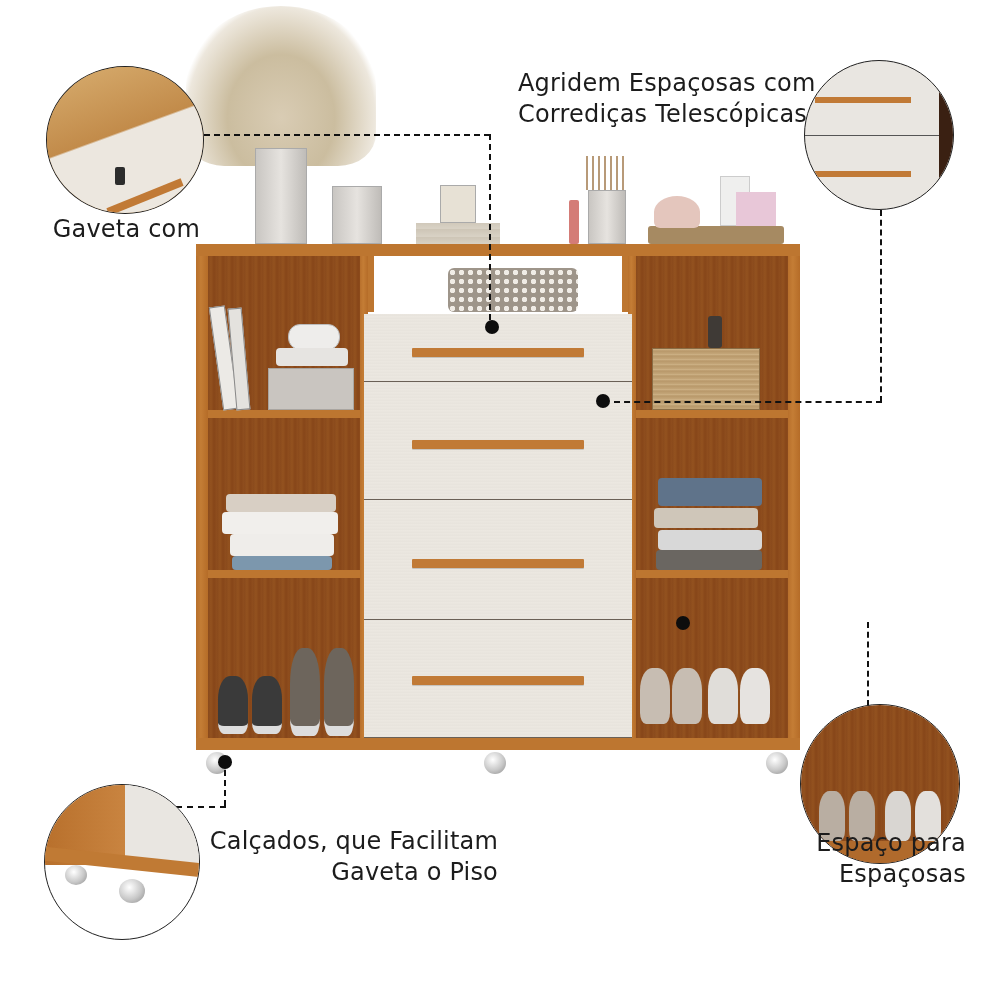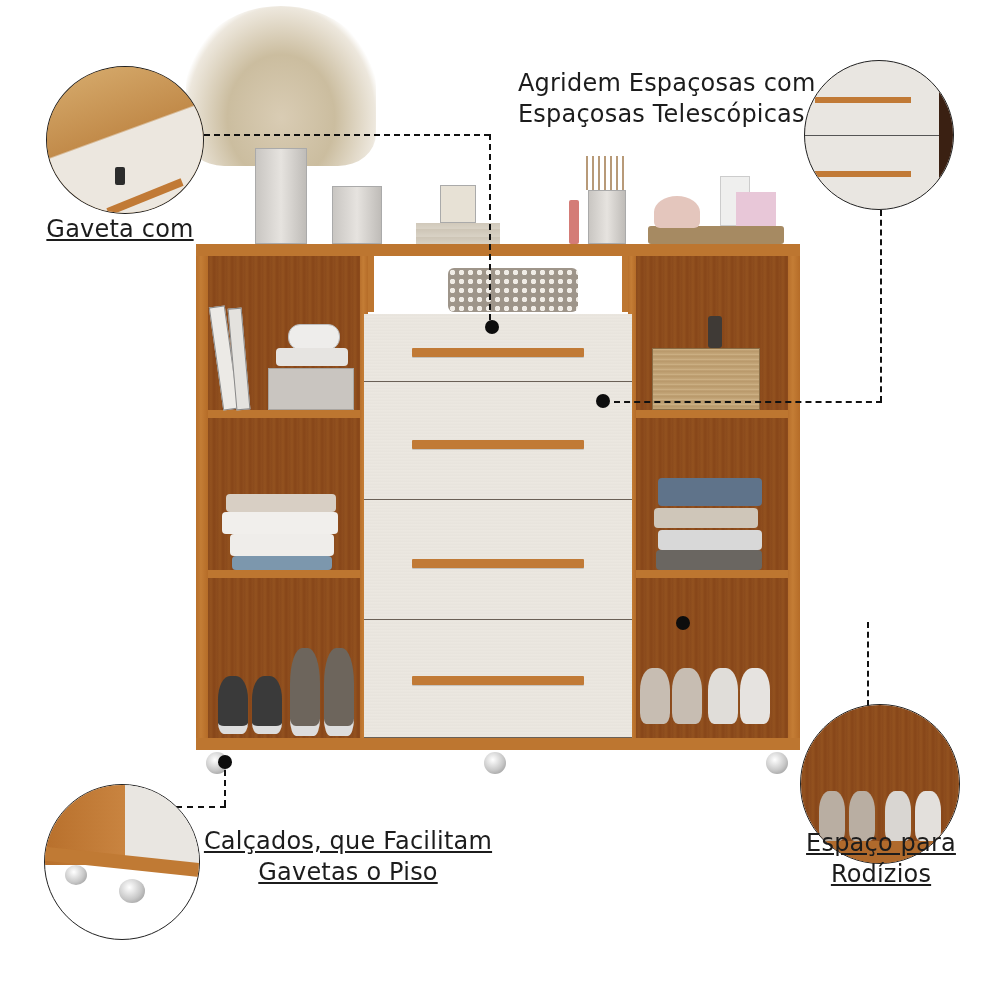--- a/index.html
+++ b/index.html
@@ -4,21 +4,21 @@
 <style>
   html, body { margin: 0; padding: 0; background: #ffffff; }
   body { width: 1000px; height: 1000px; position: relative; overflow: hidden;
          font-family: "DejaVu Sans", "Liberation Sans", sans-serif; color: #1a1a1a; }
   .abs { position: absolute; }
 
   
   .label { position: absolute; font-size: 24px; line-height: 31px; color: #1c1c1c;
            letter-spacing: 0.2px; white-space: nowrap; }
   .label span { display: block; }
-  .center { text-align: center; text-decoration: underline; }
+  .center { text-align: right; }
 
   
   .circle { position: absolute; border-radius: 50%; border: 1.5px solid #222;
             overflow: hidden; background: #fff; box-sizing: border-box; }
 
   
   .dash-h { position: absolute; height: 0; border-top: 2px dashed #111; }
   .dash-v { position: absolute; width: 0; border-left: 2px dashed #111; }
   .dot { position: absolute; width: 14px; height: 14px; border-radius: 50%; background: #0d0d0d; }
 
@@ -139,21 +139,21 @@
 </div>
 <div class="label center" style="left:40px; top:214px; width:160px;">
   <span>Gaveta com</span>
 </div>
 <div class="dash-h" style="left:204px; top:134px; width:286px;"></div>
 <div class="dash-v" style="left:489px; top:134px; height:186px;"></div>
 <div class="dot" style="left:485px; top:320px;"></div>
 
 <div class="label" style="left:518px; top:68px; text-align:right; width:282px;">
   <span>Agridem Espaçosas com</span>
-  <span>Espaçosas Telescópicas</span>
+  <span>Corrediças Telescópicas</span>
 </div>
 <div class="circle" style="left:804px; top:60px; width:150px; height:150px; background:#e9e6e1;">
   <div class="abs" style="left:10px; top:36px; width:96px; height:6px; background:#c17a36;"></div>
   <div class="abs" style="left:0; top:74px; width:134px; height:1px; background:#555;"></div>
   <div class="abs" style="left:10px; top:110px; width:96px; height:6px; background:#c17a36;"></div>
   <div class="abs" style="left:134px; top:0; width:16px; height:150px; background:#3a2012;"></div>
 </div>
 <div class="dash-v" style="left:880px; top:210px; height:192px;"></div>
 <div class="dash-h" style="left:614px; top:401px; width:268px;"></div>
 <div class="dot" style="left:596px; top:394px;"></div>
@@ -163,28 +163,28 @@
 <div class="dash-h" style="left:176px; top:806px; width:50px;"></div>
 <div class="circle" style="left:44px; top:784px; width:156px; height:156px;">
   <div class="abs" style="left:0; top:0; width:80px; height:80px; background:linear-gradient(90deg, #b8702c, #c98440);"></div>
   <div class="abs" style="left:80px; top:0; width:80px; height:78px; background:#e9e6e1;"></div>
   <div class="abs" style="left:0; top:70px; width:156px; height:14px; background:#c07a34; transform:skewY(6deg);"></div>
   <div class="wheel" style="left:20px; top:80px; width:22px; height:20px;"></div>
   <div class="wheel" style="left:74px; top:94px; width:26px; height:24px;"></div>
 </div>
 <div class="label center" style="left:198px; top:826px; width:300px;">
   <span>Calçados, que Facilitam</span>
-  <span>Gavetas o Piso</span>
+  <span>Gaveta o Piso</span>
 </div>
 
 <div class="dash-v" style="left:867px; top:622px; height:84px;"></div>
 <div class="circle" style="left:800px; top:704px; width:160px; height:160px;">
   <div class="abs wood-dark" style="left:0; top:0; width:100%; height:100%;"></div>
   <div class="abs" style="left:0; top:136px; width:160px; height:24px; background:#b06a2c;"></div>
   <div class="shoe" style="left:18px; top:86px; width:26px; height:50px; background:#b9aea2;"></div>
   <div class="shoe" style="left:48px; top:86px; width:26px; height:50px; background:#b9aea2;"></div>
   <div class="shoe" style="left:84px; top:86px; width:26px; height:50px; background:#d9d6d2;"></div>
   <div class="shoe" style="left:114px; top:86px; width:26px; height:50px; background:#e3e0dc;"></div>
 </div>
 <div class="label center" style="left:796px; top:828px; width:170px;">
   <span>Espaço para</span>
-  <span>Rodízios</span>
+  <span>Espaçosas</span>
 </div>
 
 </body></html>

